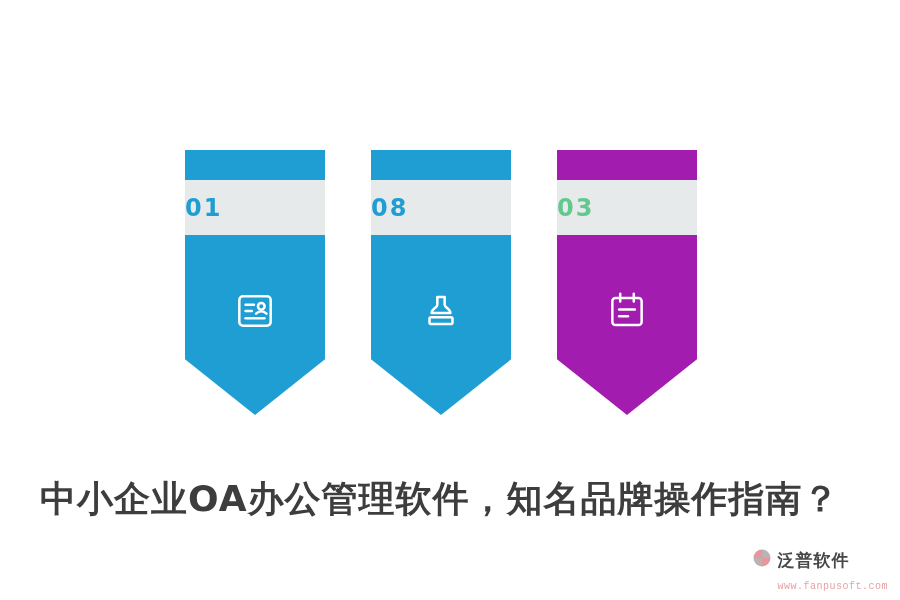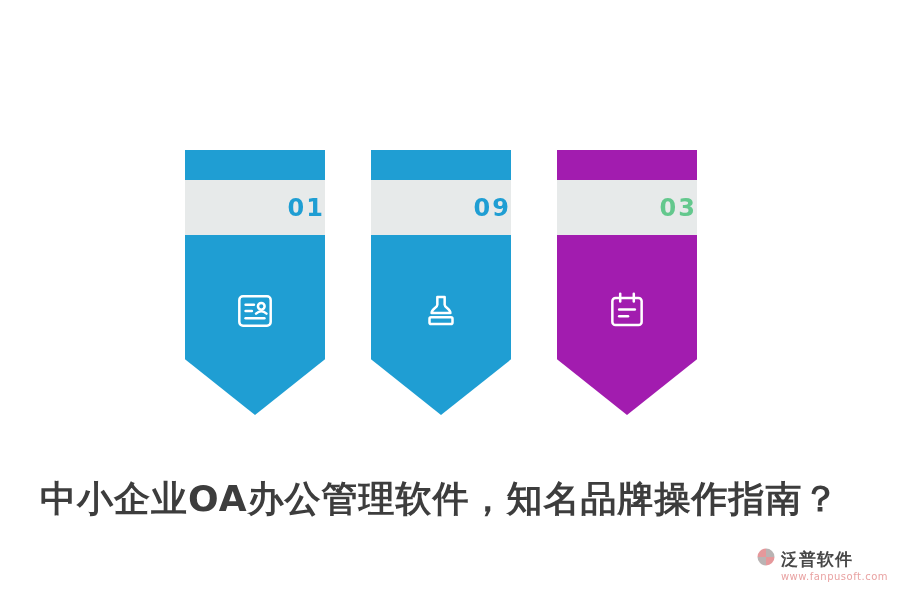--- a/index.html
+++ b/index.html
@@ -24,21 +24,21 @@
     clip-path: polygon(0 0, 100% 0, 100% 79%, 50% 100%, 0 79%);
   }
   .band {
     position: absolute;
     top: 30px;
     left: 0;
     width: 100%;
     height: 55px;
     display: flex;
     align-items: center;
-    justify-content: flex-end;
+    justify-content: flex-start;
   }
   .num {
     font-size: 24px;
     font-weight: bold;
     letter-spacing: 2px;
   }
   .icon-wrap {
     position: absolute;
     top: 138px;
     left: 0;
@@ -54,36 +54,37 @@
     width: 830px;
     font-size: 36px;
     font-weight: bold;
     letter-spacing: 1px;
     white-space: nowrap;
     margin-top: 17px;
   }
   .footer {
     position: absolute;
     right: 12px;
-    bottom: 18px;
+    bottom: 8px;
+    font-family: Liberation Mono, monospace;
   }
   .brand-line {
     display: flex;
     align-items: center;
     gap: 5px;
   }
   .brand-name {
     font-size: 17px;
     font-weight: bold;
     color: #474747;
     letter-spacing: 1px;
   }
   .brand-url {
     font-size: 10px;
-    margin-top: 0;
+    margin-top: 8px;
     padding-left: 25px;
     letter-spacing: 0.5px;
   }
 </style>
 </head>
 <body>
 
 <div class="banners">
 
   <div class="banner" style="background-color: rgb(31, 158, 211);">
@@ -97,21 +98,21 @@
         <line x1="13" y1="22" x2="19" y2="22"></line>
         <line x1="13" y1="29" x2="31" y2="29"></line>
         <circle cx="28" cy="17.5" r="3.2"></circle>
         <path d="M23 24.5 q5 -4.5 10 0"></path>
       </svg>
     </div>
   </div>
 
   <div class="banner" style="background-color: rgb(31, 158, 211);">
     <div class="band" style="background-color: rgb(231, 234, 234);">
-      <span class="num" style="color: rgb(31, 158, 211);">09</span>
+      <span class="num" style="color: rgb(31, 158, 211);">08</span>
     </div>
     <div class="icon-wrap">
       <svg width="46" height="46" viewBox="0 0 44 44" fill="none" stroke="#ffffff" stroke-width="2.4" stroke-linecap="round" stroke-linejoin="round">
         <path d="M18.5 8.5 h7 v7.5 c0 3 5.5 3.5 5.5 8 H13 c0 -4.5 5.5 -5 5.5 -8 z"></path>
         <rect x="11" y="28" width="22" height="6.5" rx="1.5"></rect>
       </svg>
     </div>
   </div>
 
   <div class="banner" style="background-color: #a21caf;">

